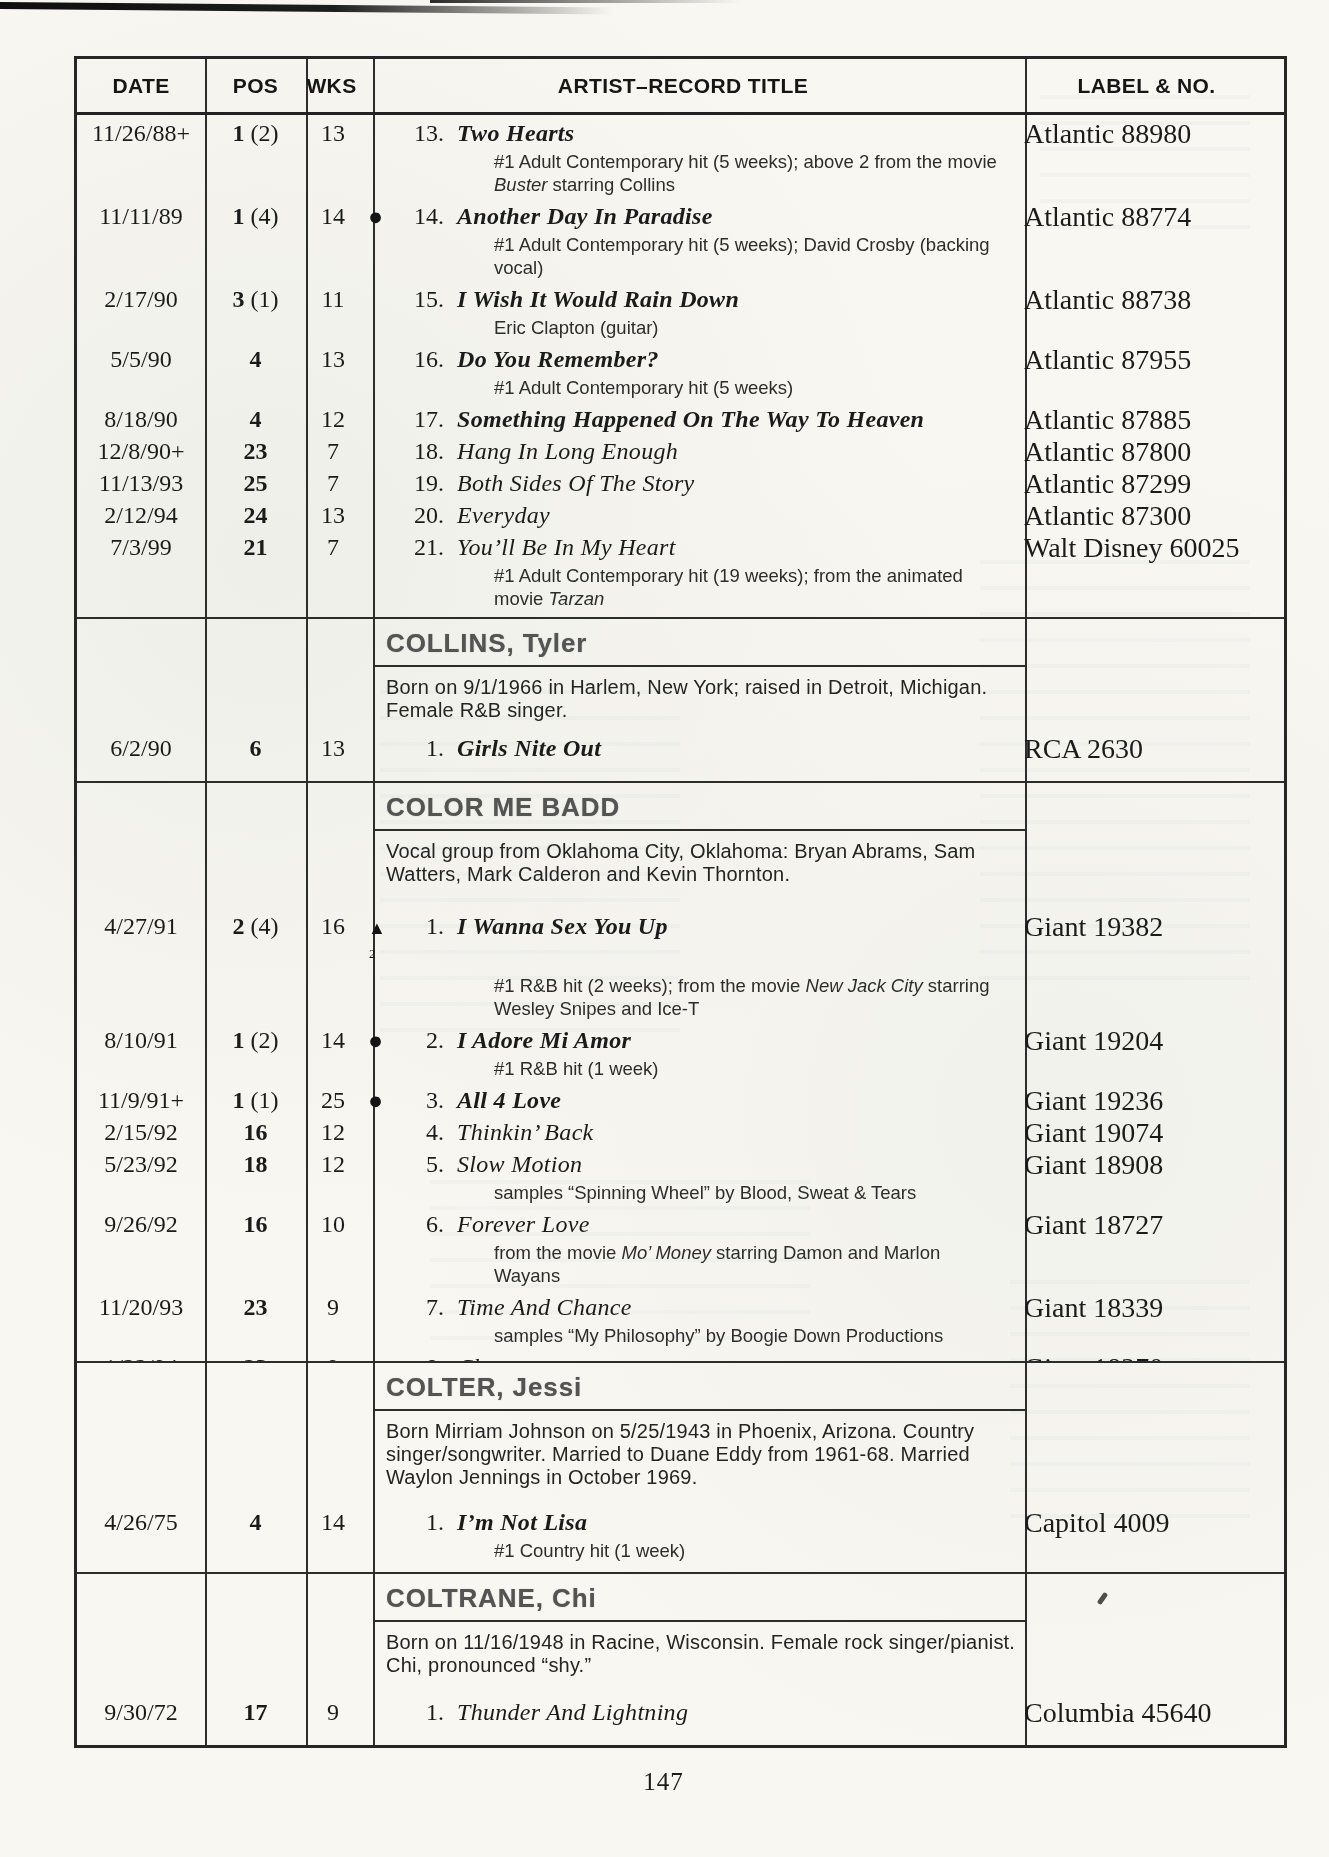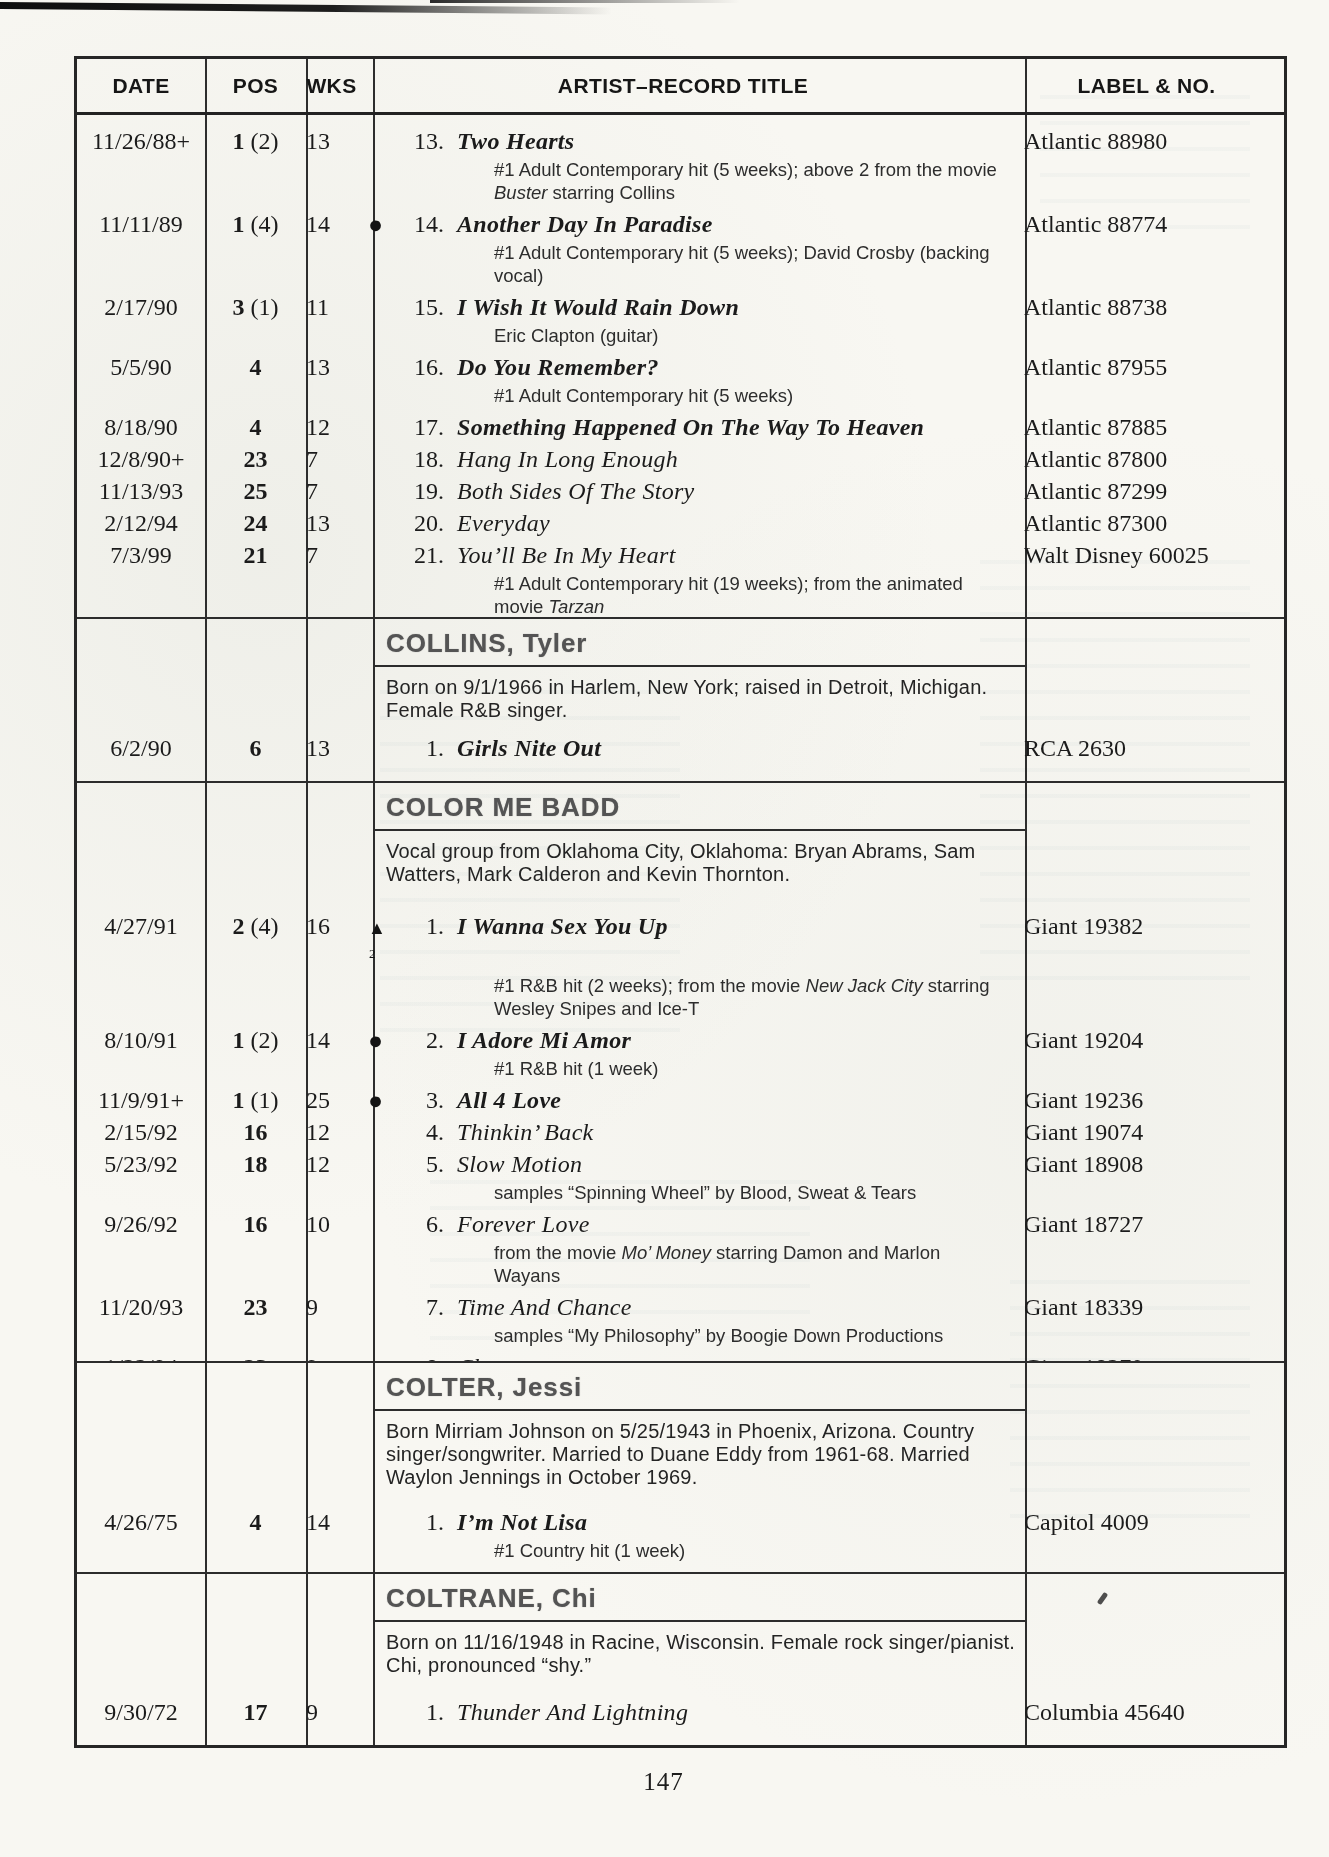--- a/index.html
+++ b/index.html
@@ -52,31 +52,31 @@
   .s0{height:504px;} .s1{height:164px;} .s2{height:580px;} .s3{height:211px;}
   .s4{height:170px;border-bottom:none;}
 
   .artist-band{margin-left:296px;width:652px;border-bottom:2px solid #2c2c2c;
     padding:9px 0 6px 13px;}
   .artist-name{font-family:"Liberation Sans",sans-serif;font-weight:700;font-size:26px;
     letter-spacing:.9px;color:#545454;text-shadow:0 0 1px rgba(84,84,84,.55);}
   .bio{margin:9px 0 0 309px;width:636px;font-family:"Liberation Sans",sans-serif;
     font-size:20px;line-height:23px;color:#242424;letter-spacing:.2px;}
 
-  .rows{margin-top:12px;}
+  .rows{margin-top:4px;}
   .s1 .rows{margin-top:12px;} .s2 .rows{margin-top:26px;}
   .s3 .rows{margin-top:19px;} .s4 .rows{margin-top:21px;}
 
   .entry{display:flex;align-items:flex-start;margin-bottom:3px;}
   .c-date{width:128px;text-align:center;font-size:24px;line-height:29px;}
   .c-pos{width:101px;text-align:center;font-size:24px;line-height:29px;}
   .c-pos b{font-weight:700;}
-  .c-wks{width:54px;font-size:24px;line-height:29px;}
+  .c-wks{width:54px;text-align:center;font-size:24px;line-height:29px;}
   .c-artist{width:652px;}
-  .c-label{flex:1;padding-left:12px;font-size:24px;line-height:29px;}
+  .c-label{flex:1;padding-left:12px;font-size:28px;line-height:29px;}
   .title-line{display:flex;align-items:baseline;}
   .award{flex:0 0 46px;padding-left:8px;font-size:24px;line-height:26px;color:#141414;}
   .dot{font-size:25px;position:relative;top:1px;}
   .tri{font-size:18px;}
   .tri-sup{font-size:13px;vertical-align:super;margin-left:1px;font-family:"Liberation Serif",serif;}
   .num{flex:0 0 38px;text-align:right;font-size:24px;line-height:29px;margin-right:13px;}
   .title{font-size:24px;line-height:29px;letter-spacing:.3px;font-style:italic;}
   .title.b{font-weight:700;}
   .note{margin:2px 0 3px 134px;width:505px;font-family:"Liberation Sans",sans-serif;
     font-size:18.5px;line-height:23px;color:#2d2d2d;}

